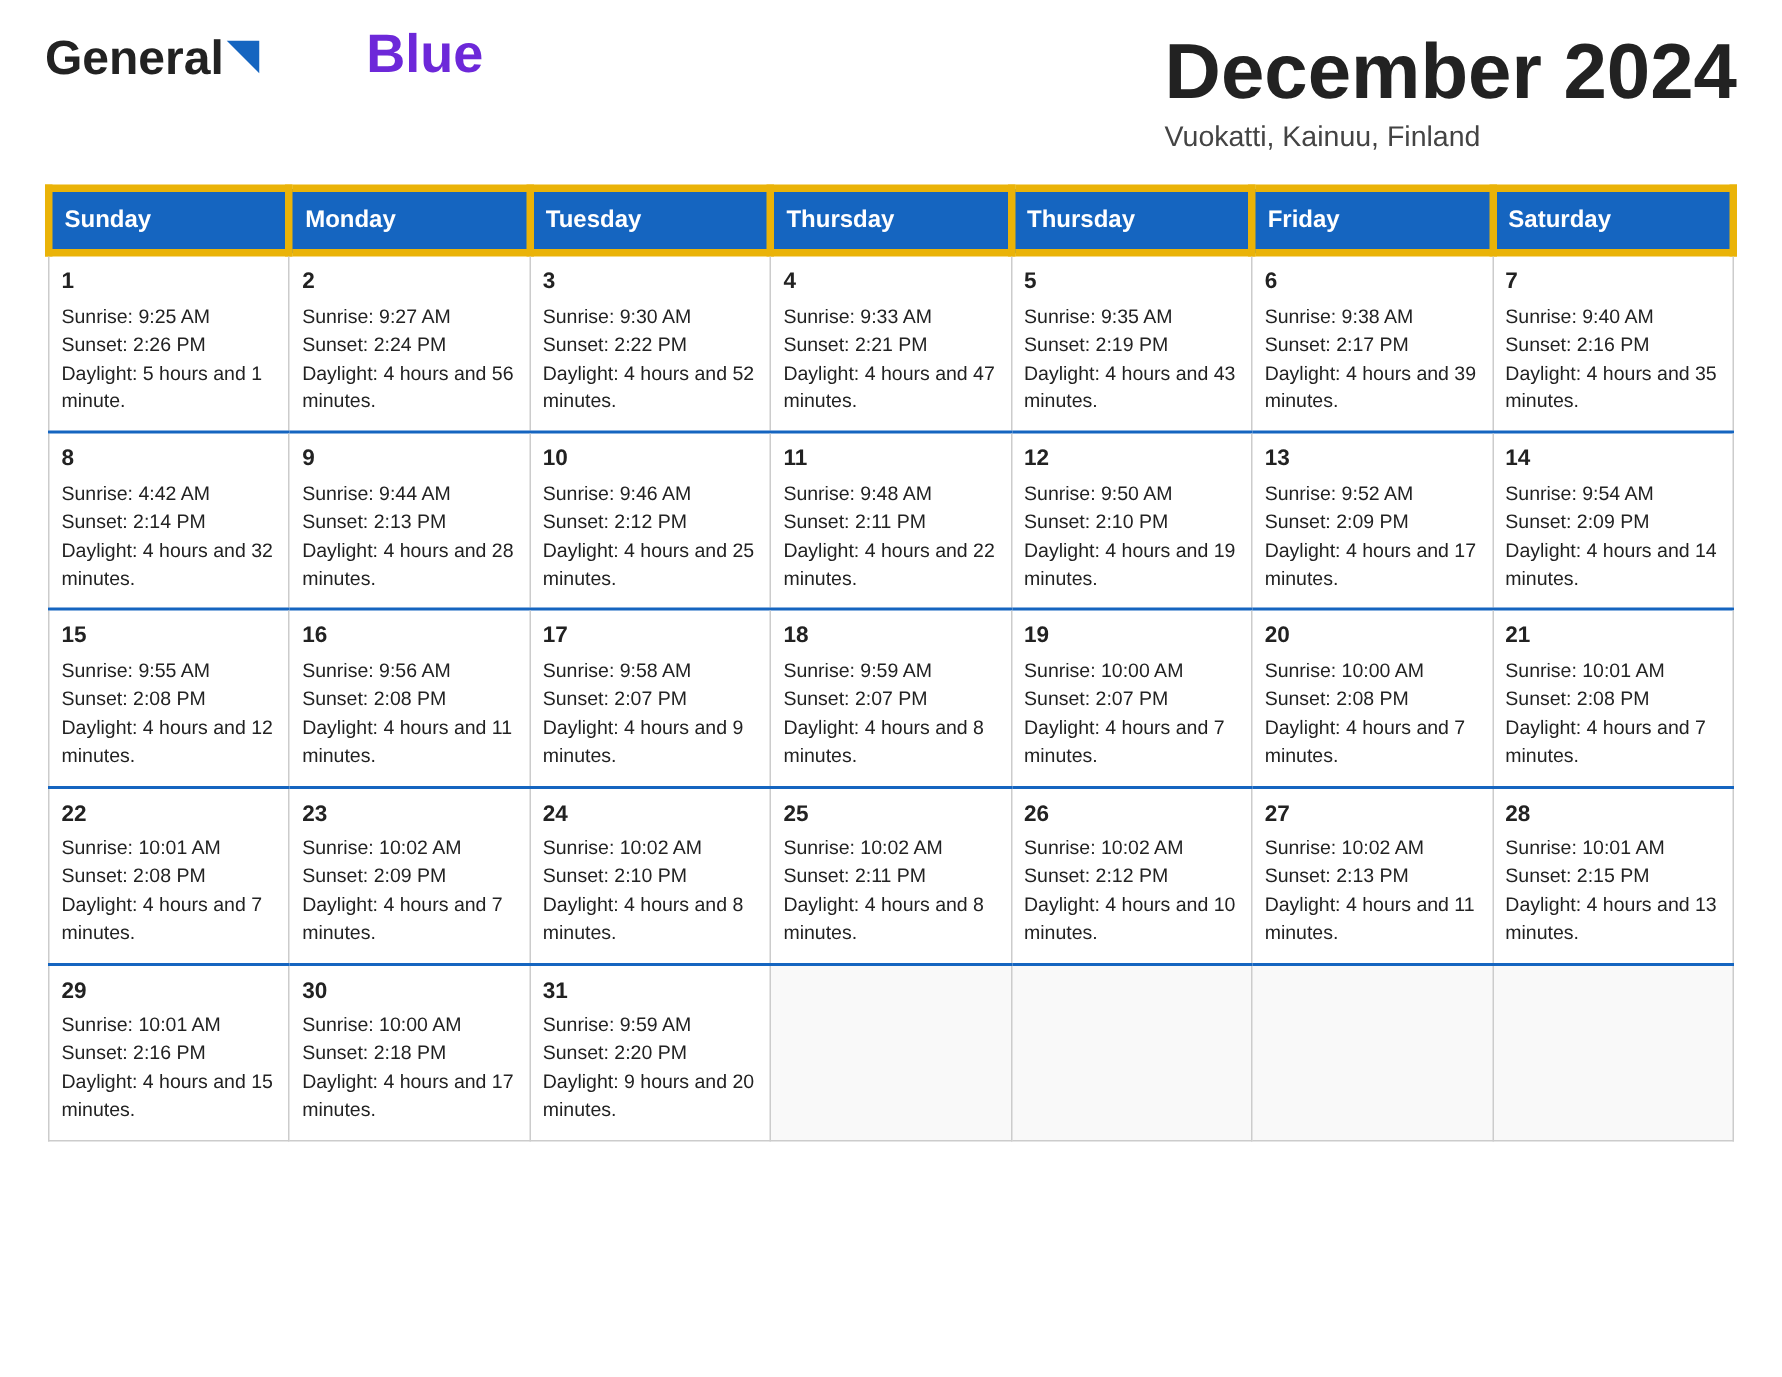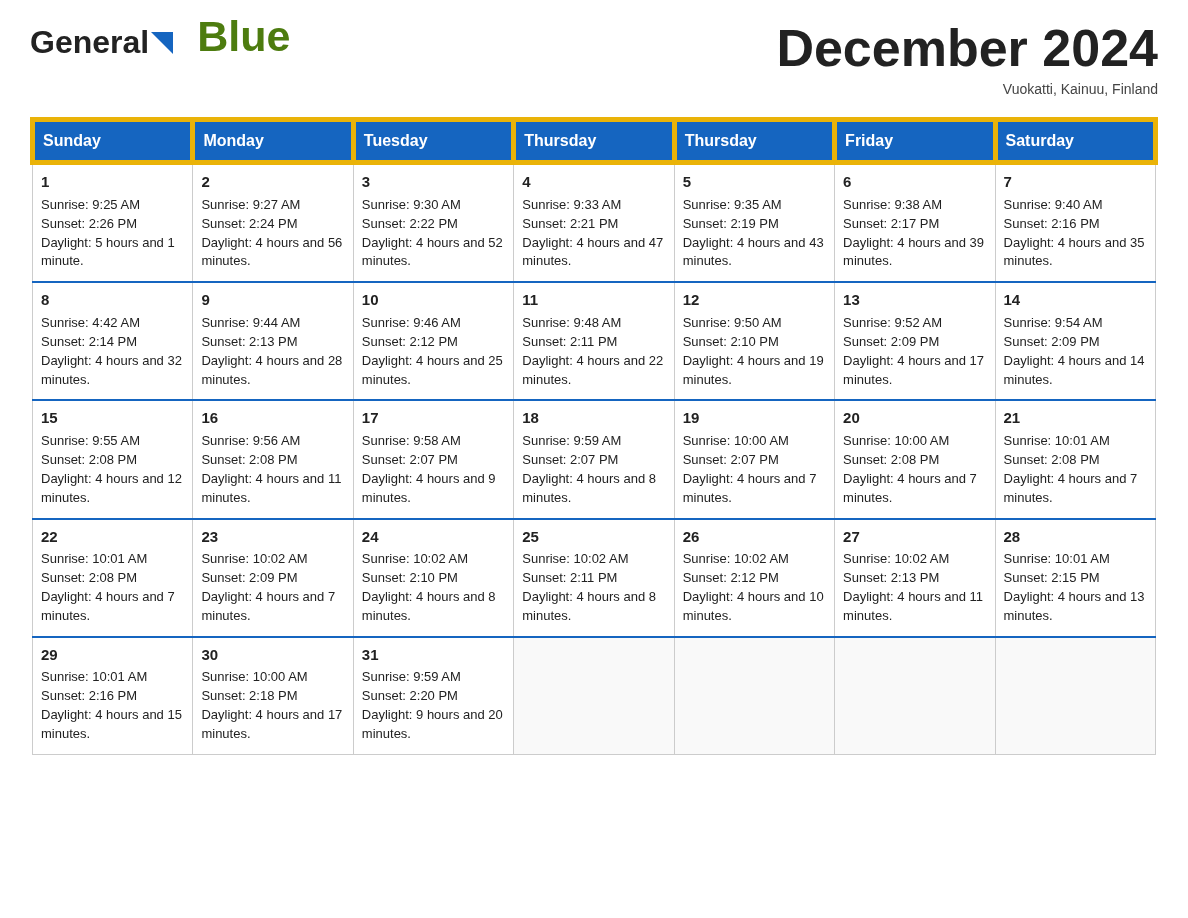--- a/index.html
+++ b/index.html
@@ -15,31 +15,30 @@
       align-items: flex-start;
       margin-bottom: 20px;
     }
     .logo {
       display: flex;
       flex-direction: row;
       align-items: flex-end;
       gap: 24px;
     }
     .title-block {
-      text-align: right;
       margin-left: 44px;
     }
     .title-block .month-year {
       font-size: 52px;
       font-weight: bold;
       color: #222;
       line-height: 1.1;
     }
     .title-block .location {
-      font-size: 14px;
+      font-size: 19px;
       color: #444;
       margin-top: 4px;
     }
     table {
       width: 100%;
       border-collapse: collapse;
       table-layout: fixed;
     }
     thead tr th {
       background: #1565c0;
@@ -77,21 +76,21 @@
 <div class="header">
   <div class="logo">
     <div style="display:flex; align-items:center; gap:0px;">
       <span style="font-size:32px; font-weight:bold; color:#222; font-family:Arial,sans-serif;">General</span>
       <span style="display:inline-block; margin-left:2px; margin-top:4px;">
         <svg width="22" height="22" viewBox="0 0 22 22">
           <polygon points="0,0 22,0 22,22" fill="#1565c0"></polygon>
         </svg>
       </span>
     </div>
-    <div style="font-size:43px; font-weight:bold; color:#4d7c0f; font-family:Arial,sans-serif; margin-top:-8px;">Blue</div>
+    <div style="font-size:36px; font-weight:bold; color:#6d28d9; font-family:Arial,sans-serif; margin-top:-8px;margin-left:47px;">Blue</div>
   </div>
   <div class="title-block">
     <div class="month-year">December 2024</div>
     <div class="location">Vuokatti, Kainuu, Finland</div>
   </div>
 </div>
 
 <table>
   <thead>
     <tr>

